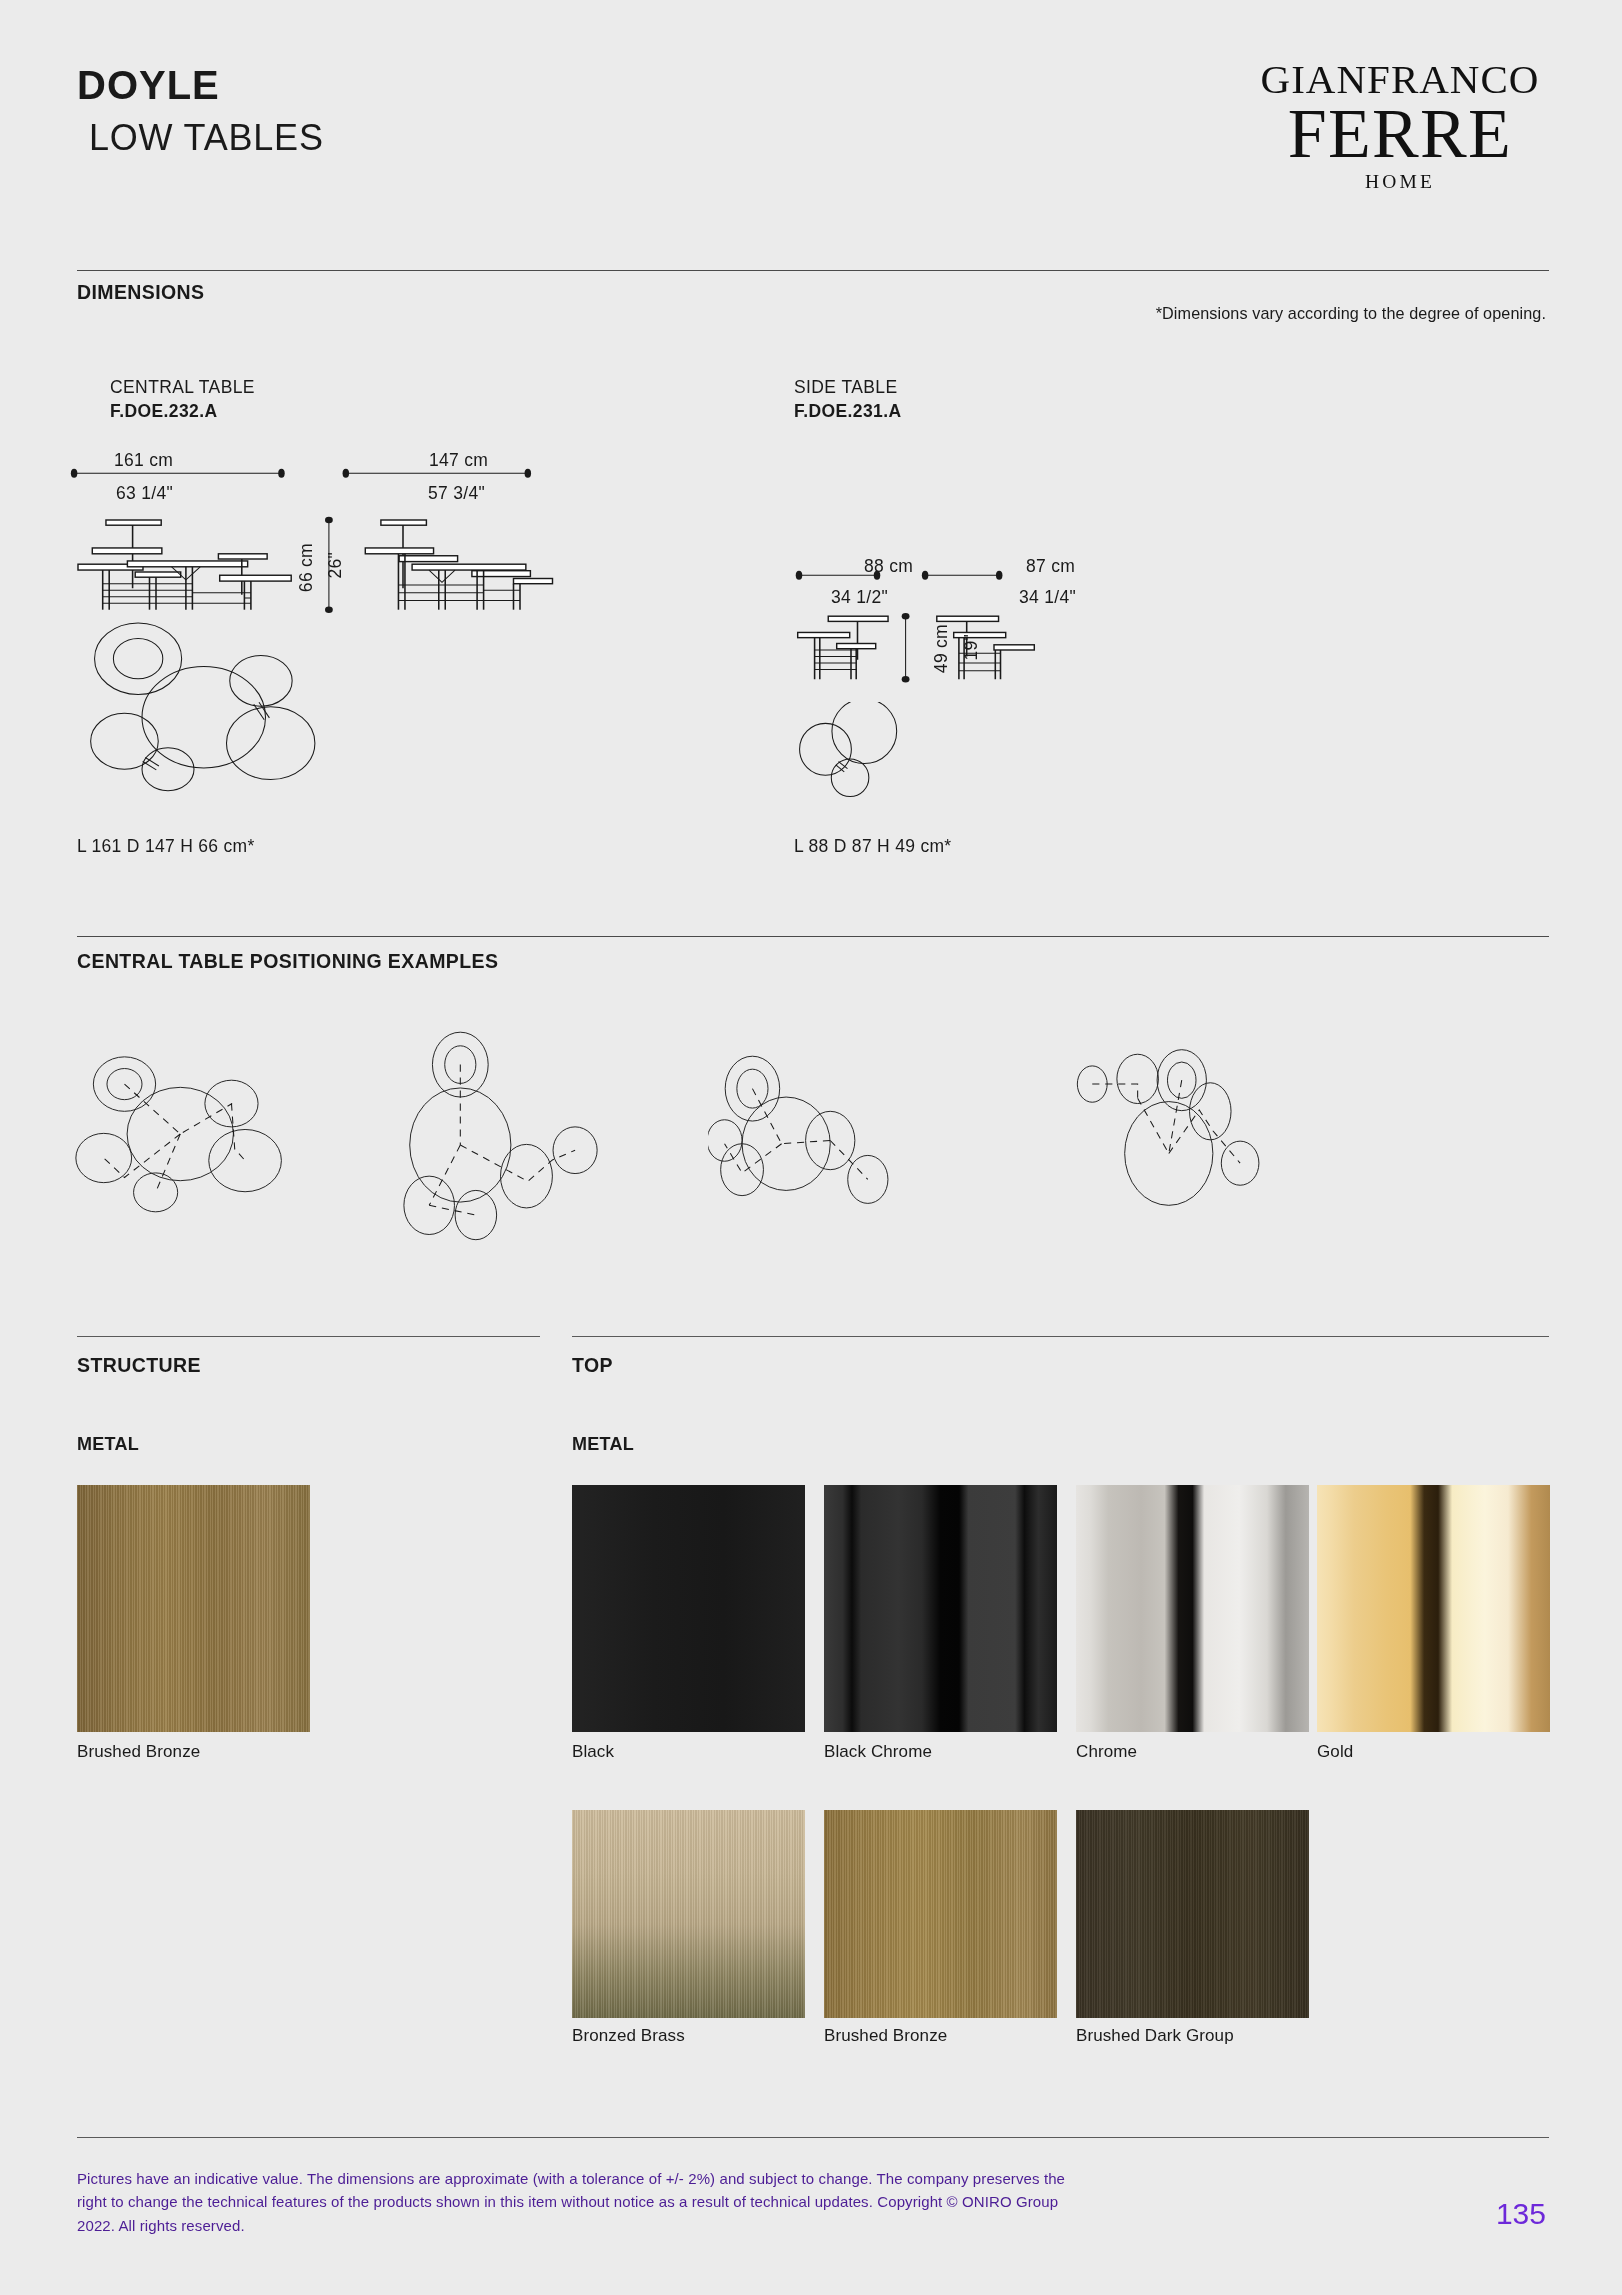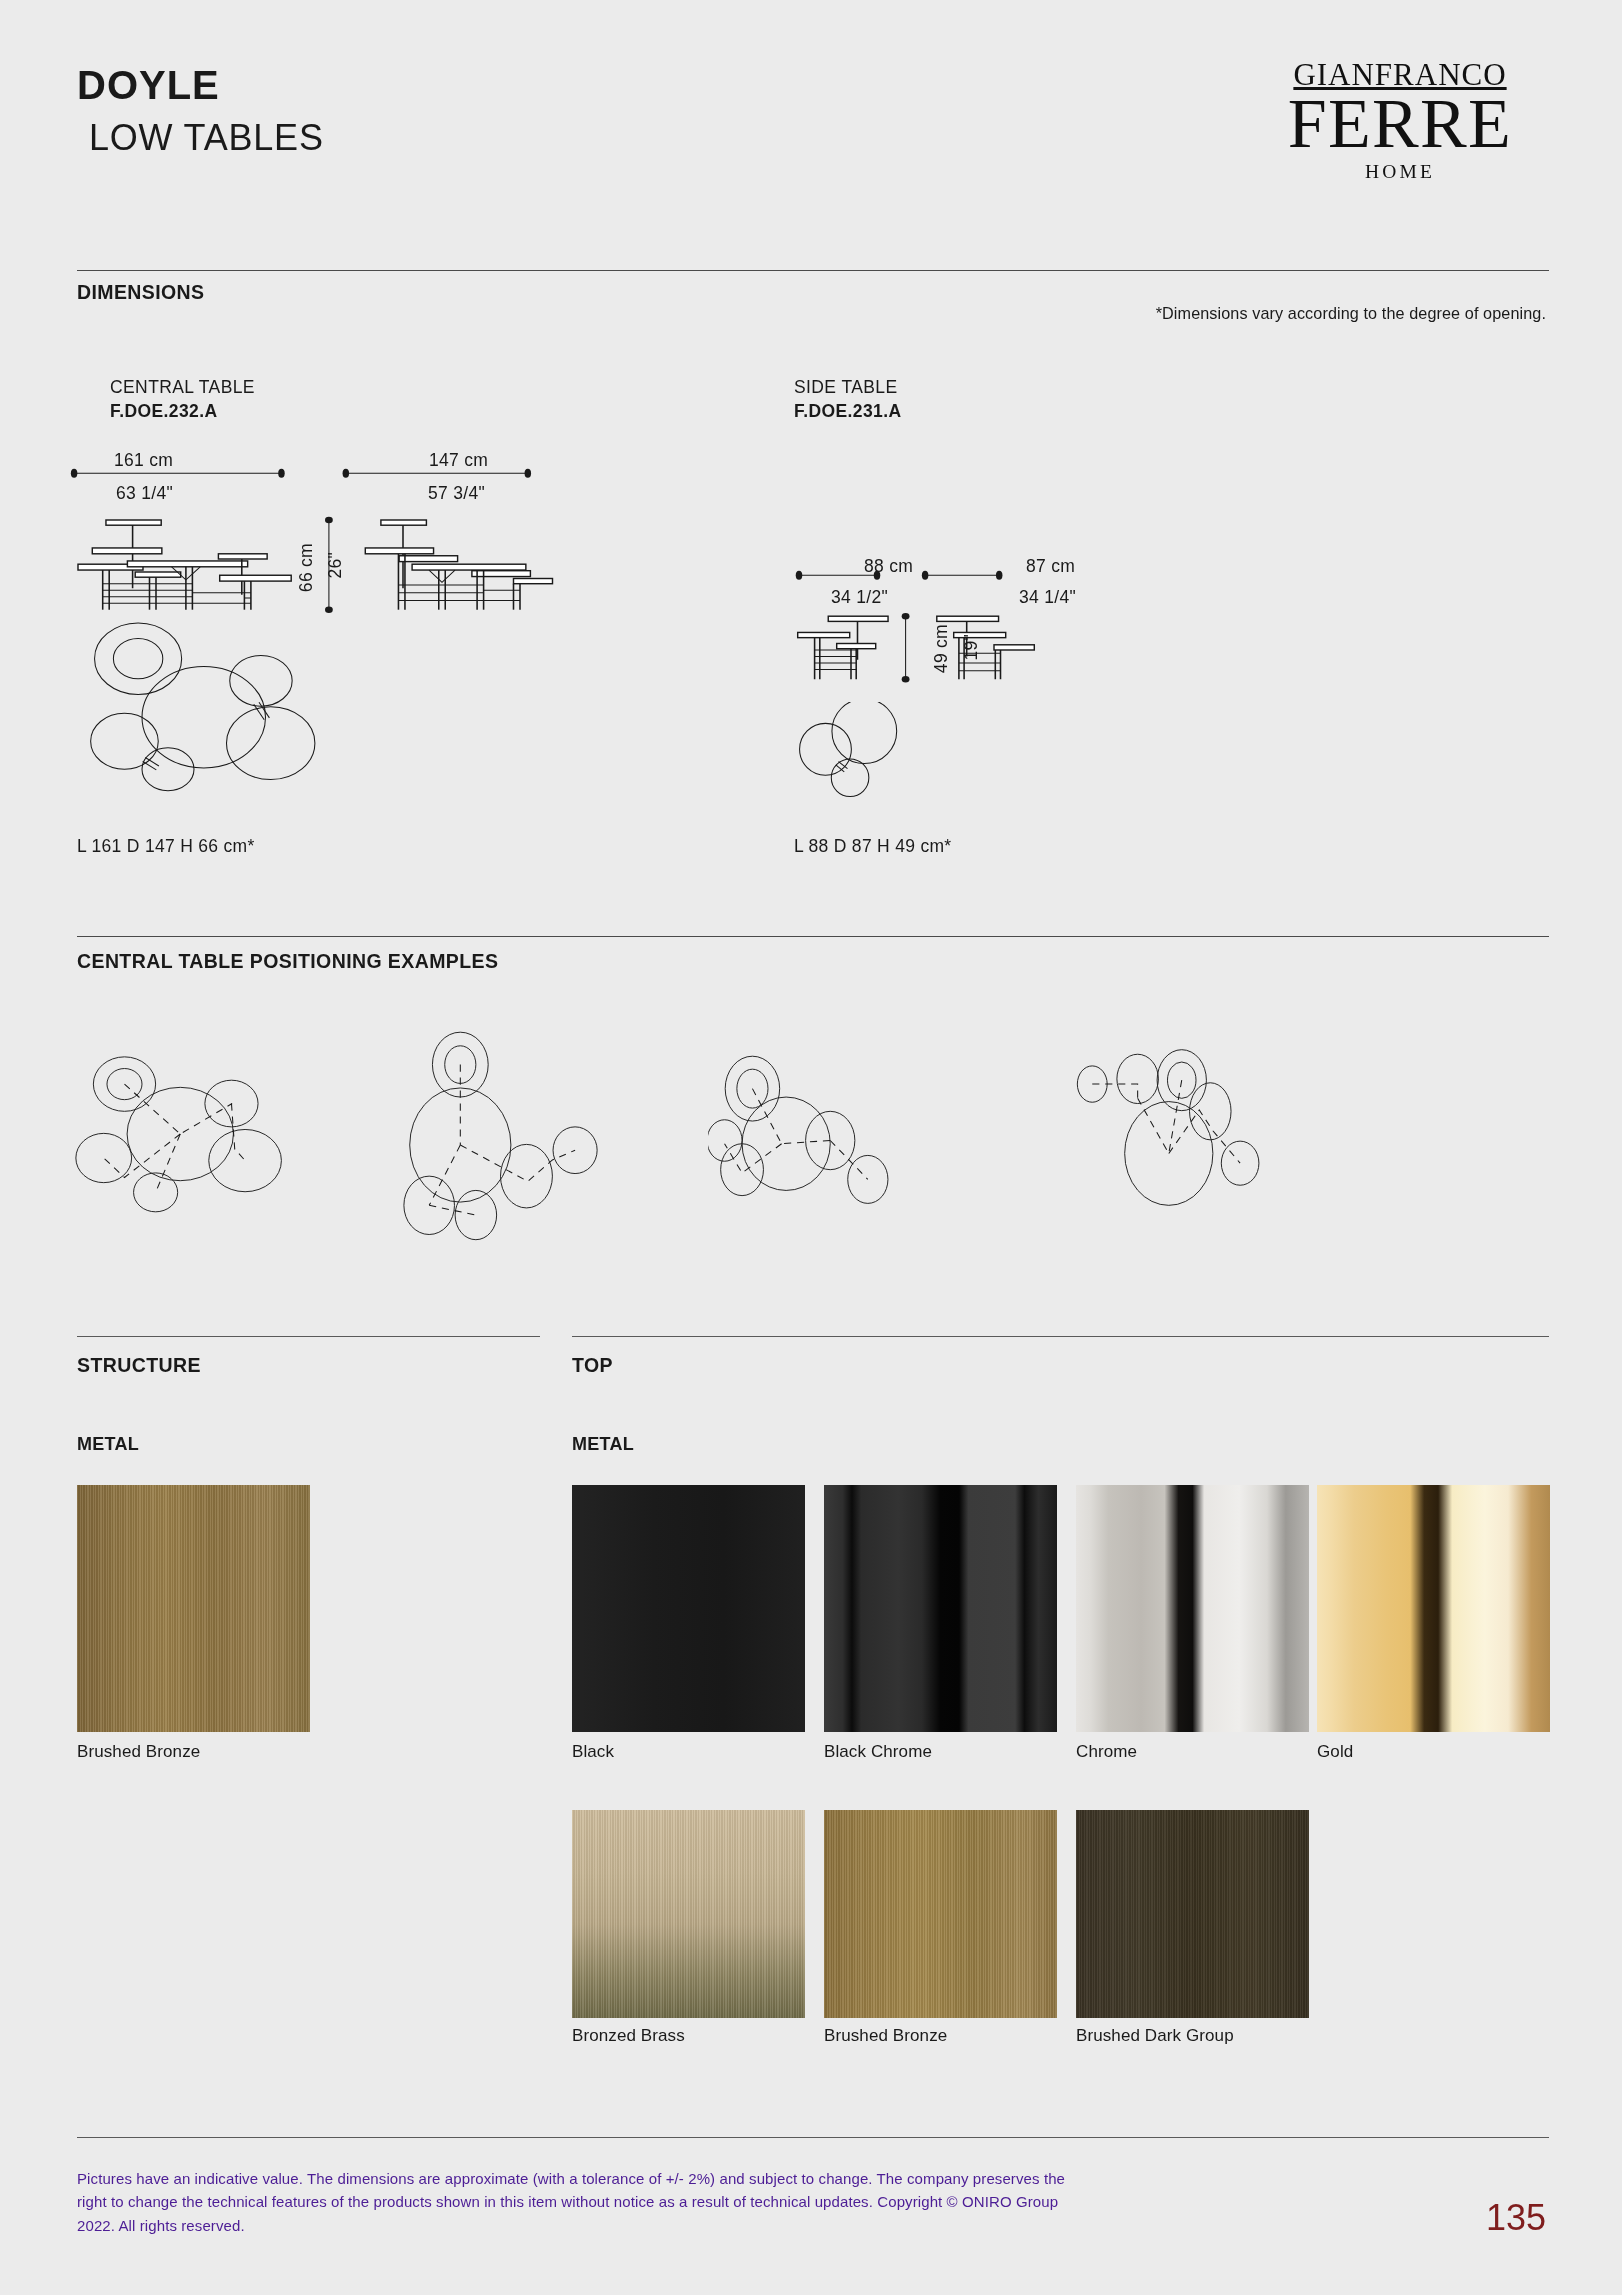--- a/index.html
+++ b/index.html
@@ -15,21 +15,21 @@
   }
   .page{position:absolute;inset:0;}
 
   
   .header{position:absolute;left:77px;top:65px;width:1469px;height:162px;}
   .title-block{position:absolute;left:0;top:0;}
   .title-main{font-size:40px;font-weight:700;letter-spacing:1px;line-height:1.02;margin:0;}
   .title-sub{font-size:36px;font-weight:300;letter-spacing:0.8px;line-height:1.12;margin:12px;}
   .logo{position:absolute;right:0;top:-6.5px;width:292px;text-align:center;
         font-family:"Liberation Serif", serif;color:#111;}
-  .logo-top{font-size:31px;letter-spacing:1px;line-height:1;display:block;text-decoration:underline;}
+  .logo-top{font-size:41px;letter-spacing:1px;line-height:1;display:block;}
   .logo-mid{font-size:70px;letter-spacing:1.3px;line-height:0.95;display:block;margin-top:1.3px;font-weight:400;}
   .logo-bot{font-size:19.5px;letter-spacing:3.2px;line-height:1;display:block;margin-top:5.2px;}
 
   
   .rule{position:absolute;height:1px;background:#4a4a4a;}
   .rule.thin{height:0.6px;background:#5a5a5a;}
 
   
   .sec-head{position:absolute;font-size:19.5px;font-weight:700;letter-spacing:0.4px;}
   .sec-note{position:absolute;font-size:16.2px;font-weight:400;letter-spacing:0.1px;color:#1a1a1a;}
@@ -49,21 +49,21 @@
 
   
   .swatch{position:absolute;}
   .swatch .chip{width:100%;height:100%;display:block;}
   .swatch-label{position:absolute;font-size:17px;font-weight:400;letter-spacing:0.1px;white-space:nowrap;}
   .mat-head{position:absolute;font-size:18px;font-weight:700;letter-spacing:0.3px;}
 
   
   .footer{position:absolute;left:77px;top:2167px;width:1014px;
           font-size:15px;font-weight:300;line-height:1.55;color:#4c1d95;letter-spacing:0.1px;}
-  .pageno{position:absolute;right:77px;top:2197px;font-size:36px;font-weight:300;color:#7f1d1d;}
+  .pageno{position:absolute;right:77px;top:2197px;font-size:30px;font-weight:300;color:#6d28d9;}
 </style>
 </head>
 <body>
 
 <div class="page">
 
   <div class="header">
     <div class="title-block">
       <div class="title-main">DOYLE</div>
       <div class="title-sub">LOW TABLES</div>

